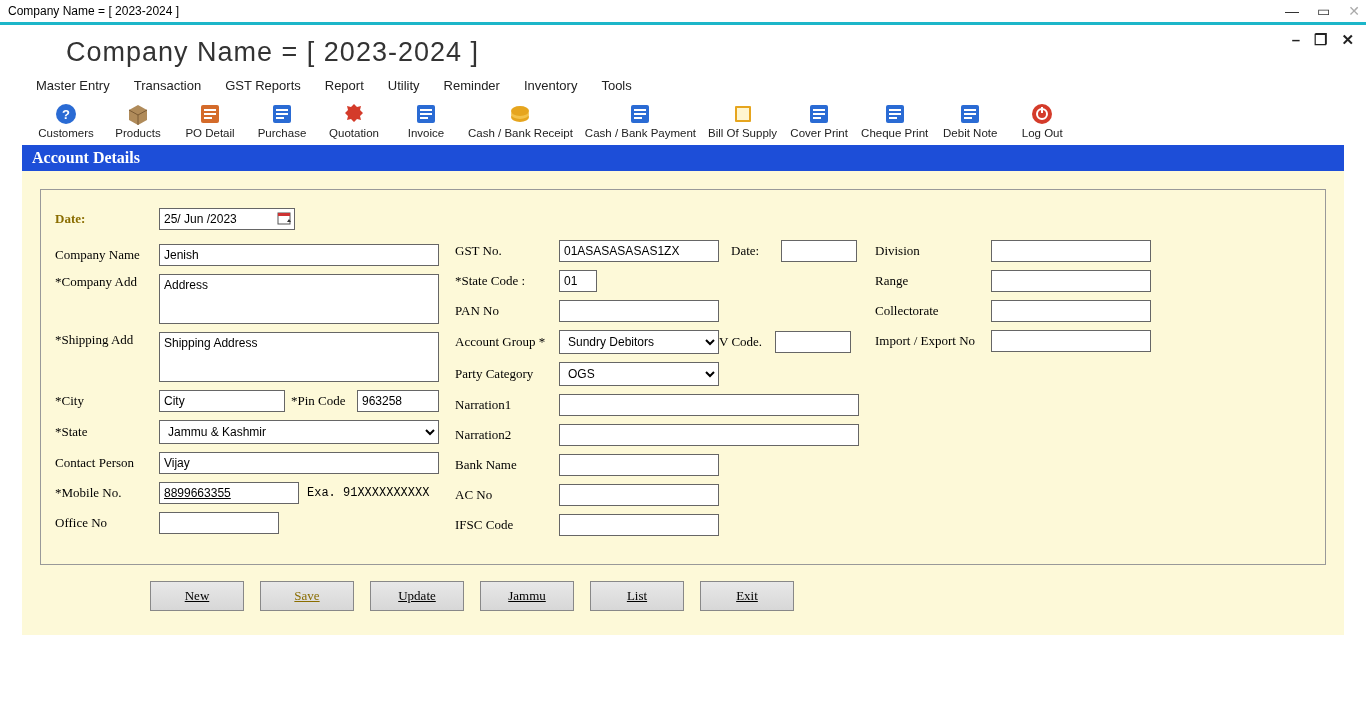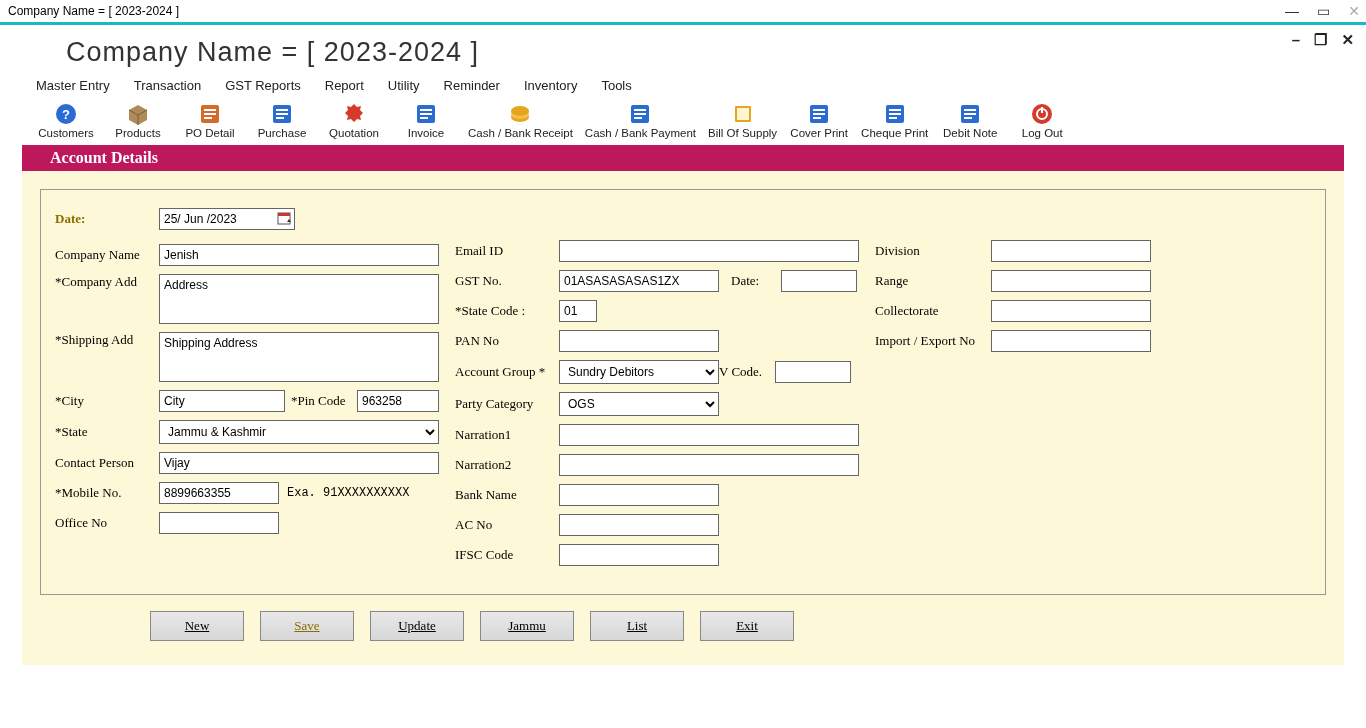--- a/index.html
+++ b/index.html
@@ -11,21 +11,21 @@
 .header-area{padding:8px 26px 0 26px;position:relative}
 .sub-wc{position:absolute;right:12px;top:6px;display:flex;gap:14px}
 .sub-wc span{font-size:15px;color:#222;font-weight:600}
 .big-title{font-size:27px;font-weight:300;color:#333;letter-spacing:1px;padding:4px 40px 6px 40px}
 .menu-row{display:flex;gap:24px;padding:4px 10px 6px 10px;font-size:13px;color:#222}
 .menu-row .mi{cursor:default}
 .ribbon{display:flex;padding:4px 4px 6px 4px;gap:0}
 .ritem{display:flex;flex-direction:column;align-items:center;justify-content:flex-end;min-width:72px;padding:0 6px;font-size:11.5px;color:#222;cursor:default}
 .ritem .ic{width:22px;height:22px;margin-bottom:2px;display:flex;align-items:center;justify-content:center}
 .sub-window{margin:0 22px}
-.sub-hdr{background:#be185d;color:#fff;font-size:16px;font-weight:600;padding:4px 28px;font-family:Georgia,"Times New Roman",serif}
+.sub-hdr{background:#1d4ed8;color:#fff;font-size:16px;font-weight:600;padding:4px 10px;font-family:Georgia,"Times New Roman",serif}
 .form-wrap{background:#fdf9d8;padding:18px 18px 24px 18px}
 .form-box{border:1px solid #999;background:#fdf9d8;padding:18px 14px 20px 14px}
 .grid{display:flex;}
 .col1{width:400px}
 .col2{width:420px}
 .col3{flex:1}
 .fr{display:flex;align-items:center;margin-bottom:8px}
 .fr label{width:104px;font-size:13px;font-family:Georgia,serif}
 .fr.date label{color:#8a6d00;font-weight:600}
 .fr input,.fr select,.fr textarea{border:1px solid #666;background:#fff;font-family:inherit;font-size:12px;padding:3px 4px}
@@ -264,35 +264,31 @@
           <div class="fr">
             <label>*State</label>
             <select id="state-sel"><option>Jammu &amp; Kashmir</option></select>
           </div>
           <div class="fr">
             <label>Contact Person</label>
             <input value="Vijay" style="">
           </div>
           <div class="fr">
             <label>*Mobile No.</label>
-            <input style="width: 120px;" value="8899663355">
+            <input style="width: 140px; text-decoration: underline;" value="8899663355">
             <span class="exa">Exa. 91XXXXXXXXXX</span>
           </div>
           <div class="fr">
             <label>Office No</label>
             <input style="width: 120px;" value="">
           </div>
         </div>
 
         <div class="col2">
           <div style="height:32px"></div>
-          <div class="fr">
-            <label>Email ID</label>
-            <input class="wide" value="" style="">
-          </div>
           <div class="fr gst-row">
             <label>GST No.</label>
             <input value="01ASASASASAS1ZX" style="">
             <label class="dlbl">Date:</label>
             <input class="dinp" value="" style="">
           </div>
           <div class="fr sc-row">
             <label>*State Code :</label>
             <input value="01" style="">
           </div>

